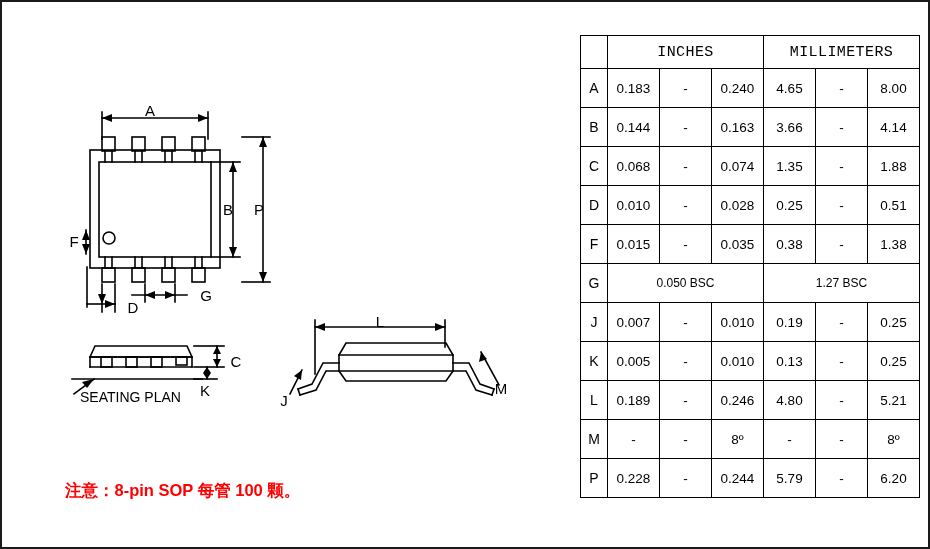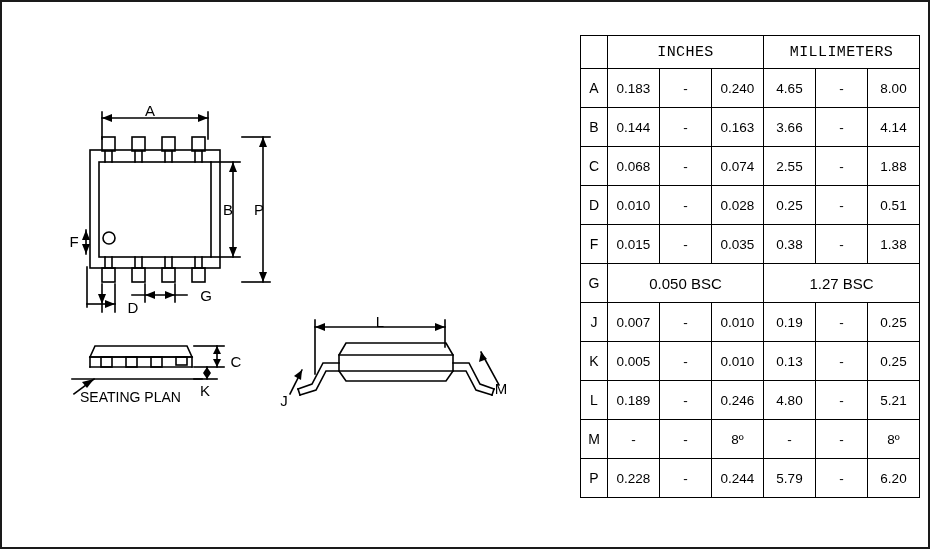--- a/index.html
+++ b/index.html
@@ -65,21 +65,21 @@
     font-family: Liberation Mono, monospace;
   }
   .dim-table .sub-hd {
     font-size: 13px;
     height: 29px;
   }
   .dim-table .sym {
     font-size: 14px;
   }
   .dim-table .bsc {
-    font-size: 15px;
+    font-size: 12px;
   }
   .blank-corner { border-left: none; border-top: none; }
 </style>
 </head>
 <body>
 
 <div id="page">
 
   <div class="draw-area">
     <svg width="575" height="545" viewBox="0 0 575 545" xmlns="http://www.w3.org/2000/svg">
@@ -215,20 +215,21 @@
         <text x="234" y="365" text-anchor="middle">C</text>
         <text x="203" y="394" text-anchor="middle">K</text>
         <text x="378" y="325" text-anchor="middle">L</text>
         <text x="282" y="404" text-anchor="middle">J</text>
         <text x="499" y="392" text-anchor="middle">M</text>
         <text x="78" y="400" font-size="14">SEATING PLAN</text>
       </g>
     </svg>
   </div>
 
+  <div class="note">注意：8-pin SOP 每管 100 颗。</div>
 
   <table class="dim-table">
     <thead>
       <tr>
         <td class="c-sym blank-corner"></td>
         <td class="unit-hd" colspan="3">INCHES</td>
         <td class="unit-hd" colspan="3">MILLIMETERS</td>
       </tr>
     </thead>
     <tbody>
@@ -251,21 +252,21 @@
         <td class="c-val">3.66</td>
         <td class="c-val">-</td>
         <td class="c-val">4.14</td>
       </tr>
 
       <tr>
         <td class="c-sym sym">C</td>
         <td class="c-val">0.068</td>
         <td class="c-val">-</td>
         <td class="c-val">0.074</td>
-        <td class="c-val">2.55</td>
+        <td class="c-val">1.35</td>
         <td class="c-val">-</td>
         <td class="c-val">1.88</td>
       </tr>
 
       <tr>
         <td class="c-sym sym">D</td>
         <td class="c-val">0.010</td>
         <td class="c-val">-</td>
         <td class="c-val">0.028</td>
         <td class="c-val">0.25</td>

